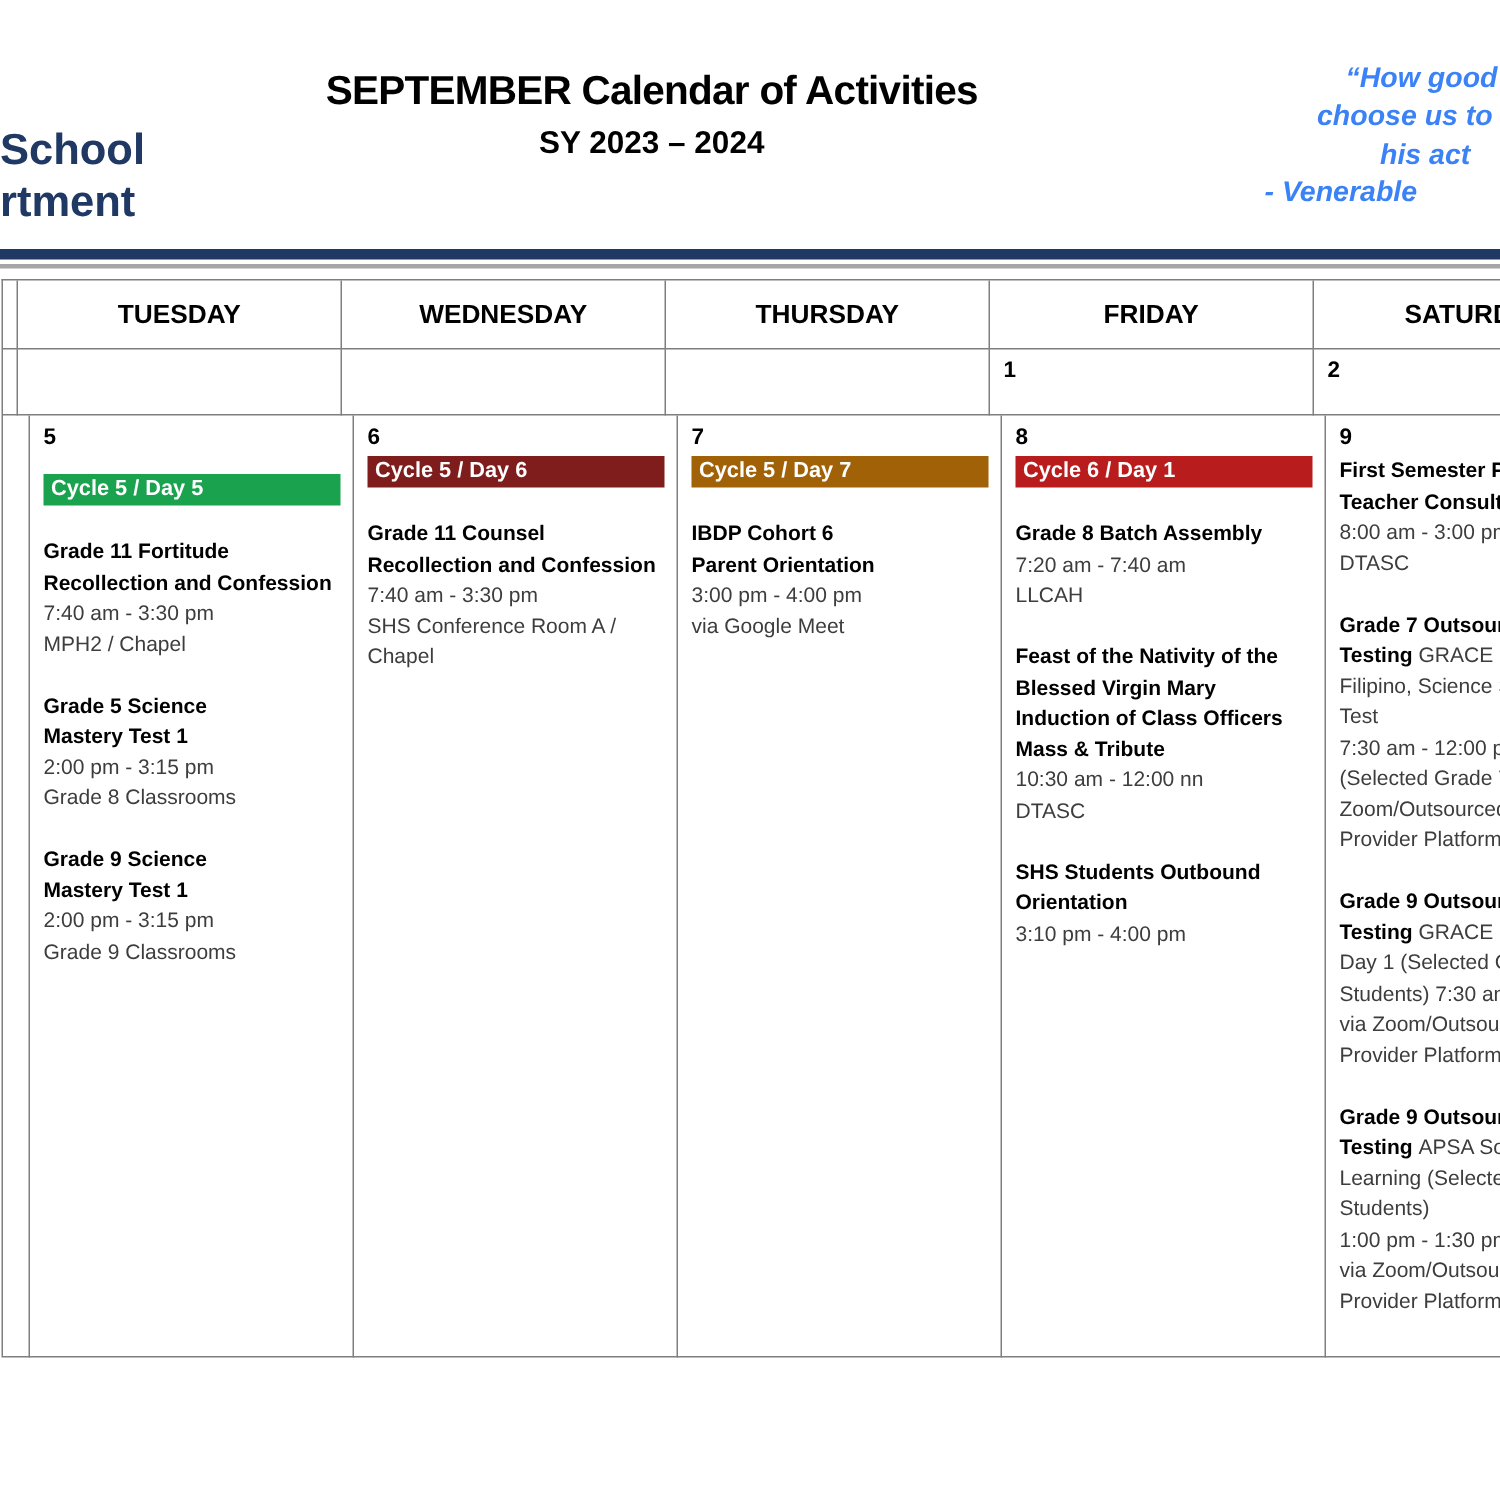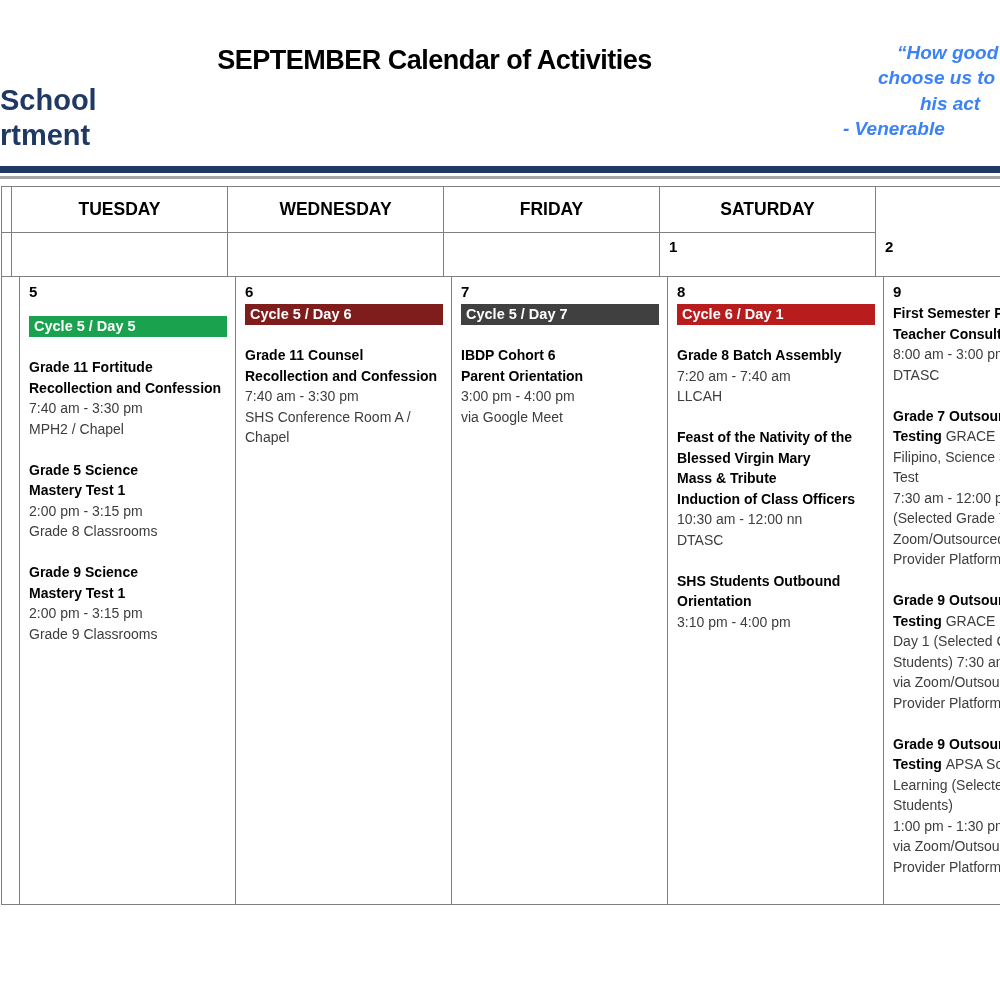--- a/index.html
+++ b/index.html
@@ -43,34 +43,36 @@
   .ln-r{color:#3d3d3d;}
 </style>
 </head>
 <body>
 
 <div id="page">
   <div class="logo" id="logo1">School</div>
   <div class="logo" id="logo2">rtment</div>
 
   <div class="title" id="main-title">SEPTEMBER Calendar of Activities</div>
+  <div class="title" id="sub-title">SY 2023 – 2024</div>
 
   <div class="quote-line" id="q0">“How good</div>
   <div class="quote-line" id="q1">choose us to</div>
   <div class="quote-line" id="q2">his act</div>
   <div class="quote-line" id="q3">- Venerable</div>
 
   <div id="bar-navy"></div>
   <div id="bar-gray"></div>
 
   <div id="cal">
     <div class="row" id="header-row">
         <div class="cell hcell w0"></div>
         <div class="cell hcell w1">TUESDAY</div>
         <div class="cell hcell w1">WEDNESDAY</div>
+        <div class="cell hcell w1">THURSDAY</div>
         <div class="cell hcell w1">FRIDAY</div>
         <div class="cell hcell w1">SATURDAY</div>
       </div>
     <div class="row" id="dates-row">
         <div class="cell dcell w0"></div>
         <div class="cell dcell w1"></div>
         <div class="cell dcell w1"></div>
         <div class="cell dcell w1"></div>
         <div class="cell dcell w1">1</div>
         <div class="cell dcell w1">2</div>
@@ -105,41 +107,41 @@
           <div class="event">
             <div class=""><span class="ln-b">Grade 11 Counsel</span></div>
             <div class=""><span class="ln-b">Recollection and Confession</span></div>
             <div class=""><span class="ln-r">7:40 am - 3:30 pm</span></div>
             <div class=""><span class="ln-r">SHS Conference Room A /</span></div>
             <div class=""><span class="ln-r">Chapel</span></div>
           </div>
         </div>
         <div class="cell ccell w1">
           <div class="date-num">7</div>
-          <div class="banner" style="background: #404040;">Cycle 5 / Day 7</div>
+          <div class="banner" style="background: #a16207;">Cycle 5 / Day 7</div>
           <div class="event">
             <div class=""><span class="ln-b">IBDP Cohort 6</span></div>
             <div class=""><span class="ln-b">Parent Orientation</span></div>
             <div class=""><span class="ln-r">3:00 pm - 4:00 pm</span></div>
             <div class=""><span class="ln-r">via Google Meet</span></div>
           </div>
         </div>
         <div class="cell ccell w1">
           <div class="date-num">8</div>
           <div class="banner" style="background: #b91c1c;">Cycle 6 / Day 1</div>
           <div class="event">
             <div class=""><span class="ln-b">Grade 8 Batch Assembly</span></div>
             <div class=""><span class="ln-r">7:20 am - 7:40 am</span></div>
             <div class=""><span class="ln-r">LLCAH</span></div>
           </div>
           <div class="event">
             <div class=""><span class="ln-b">Feast of the Nativity of the</span></div>
             <div class=""><span class="ln-b">Blessed Virgin Mary</span></div>
+            <div class=""><span class="ln-b">Induction of Class Officers</span></div>
             <div class=""><span class="ln-b">Mass &amp; Tribute</span></div>
-            <div class=""><span class="ln-b">Induction of Class Officers</span></div>
             <div class=""><span class="ln-r">10:30 am - 12:00 nn</span></div>
             <div class=""><span class="ln-r">DTASC</span></div>
           </div>
           <div class="event">
             <div class=""><span class="ln-b">SHS Students Outbound</span></div>
             <div class=""><span class="ln-b">Orientation</span></div>
             <div class=""><span class="ln-r">3:10 pm - 4:00 pm</span></div>
           </div>
         </div>
         <div class="cell ccell w1">

